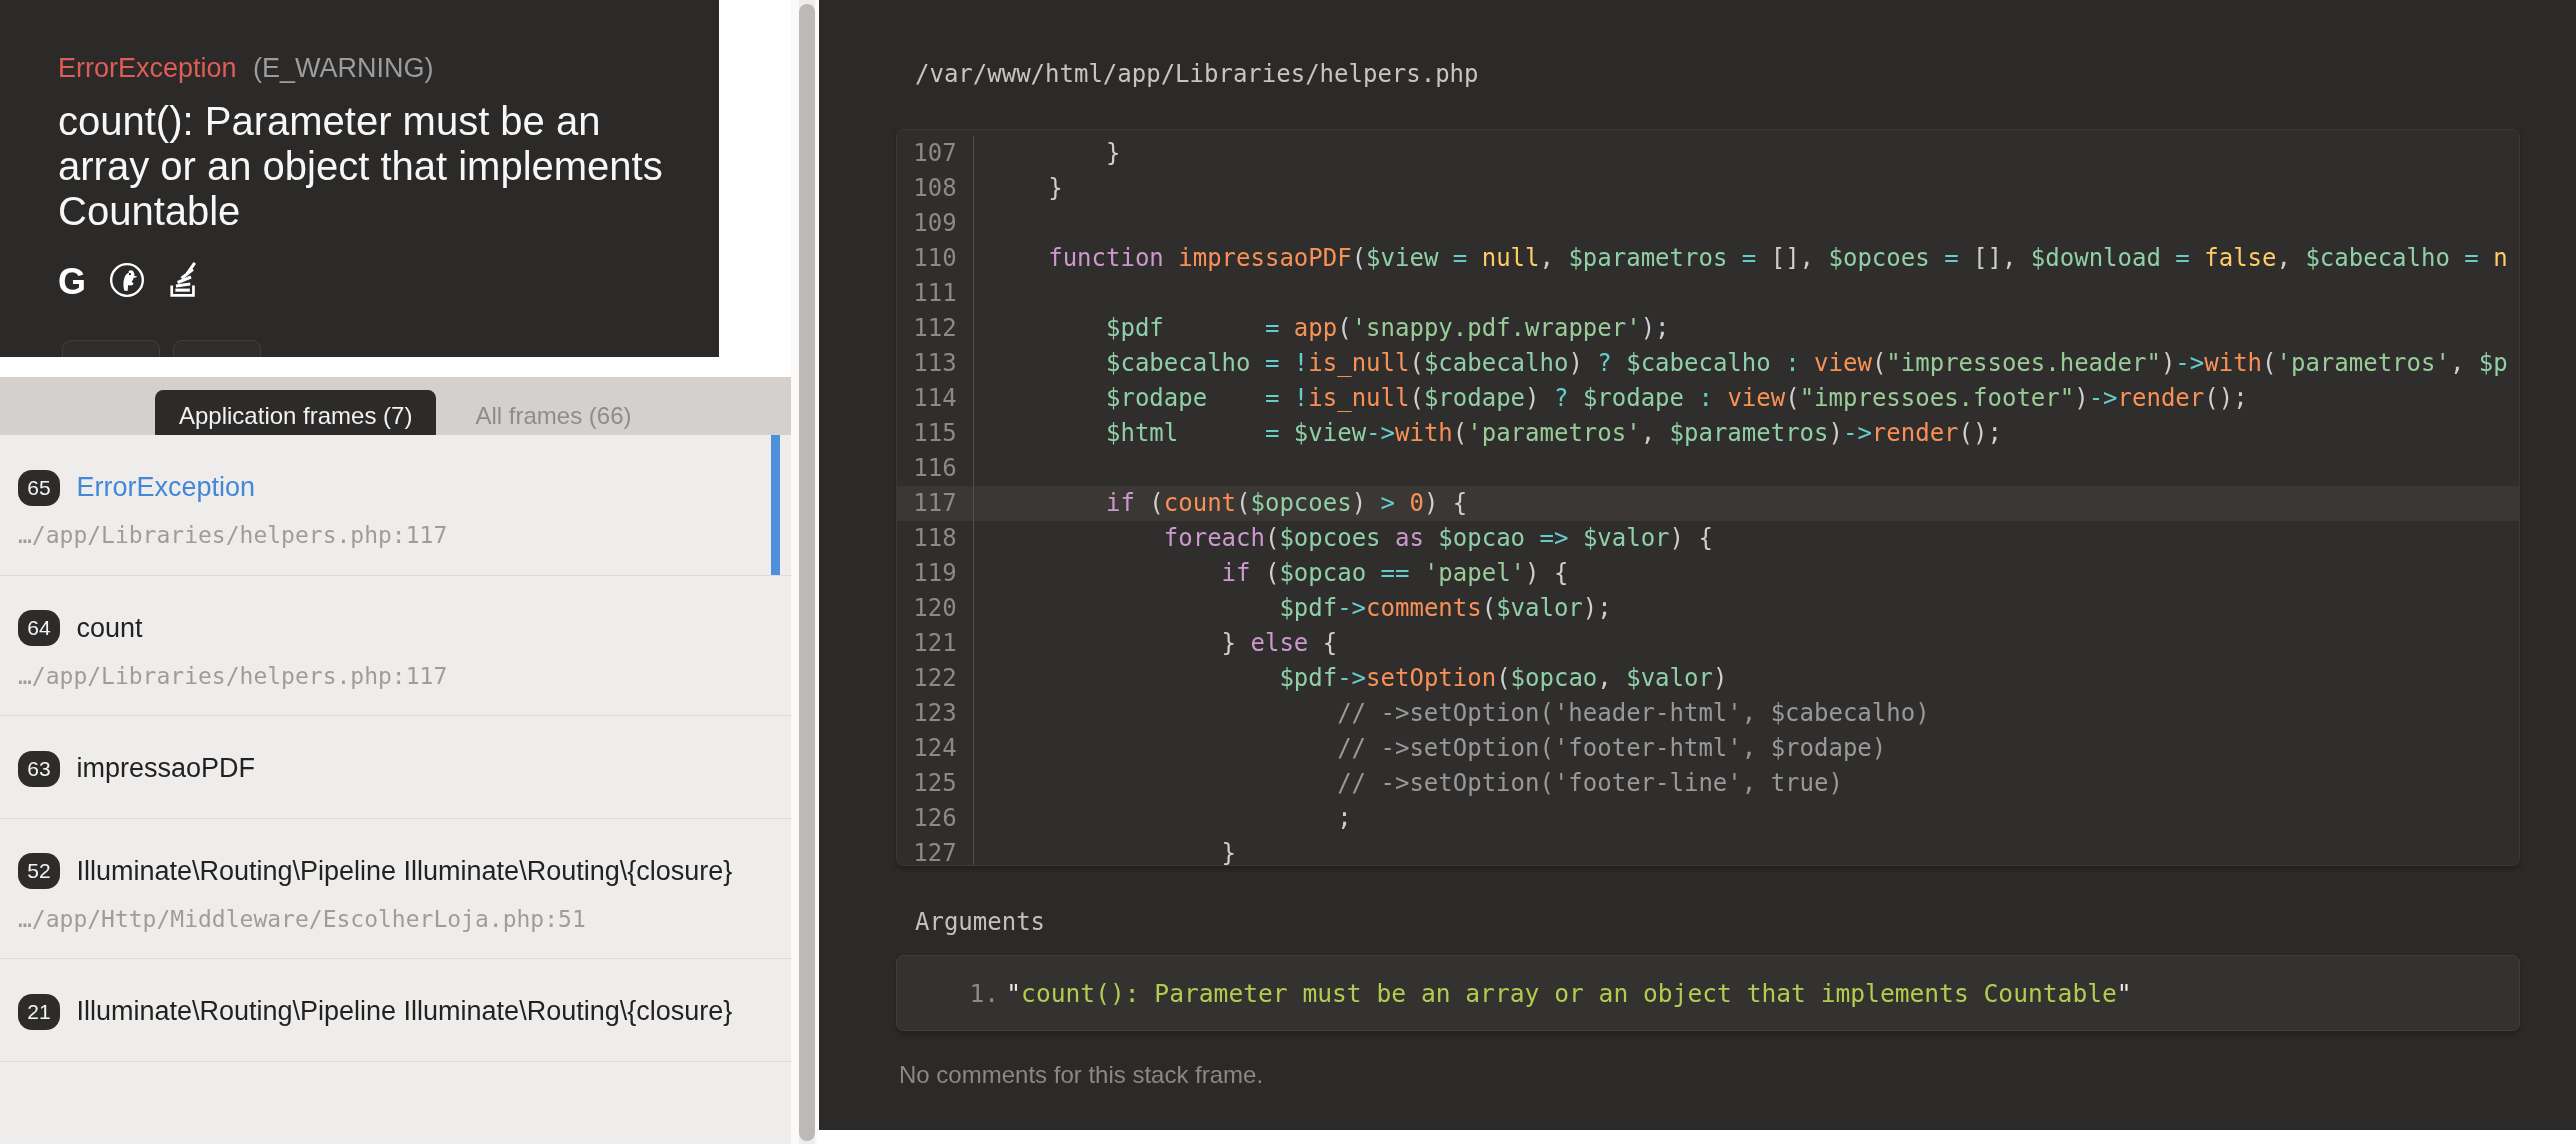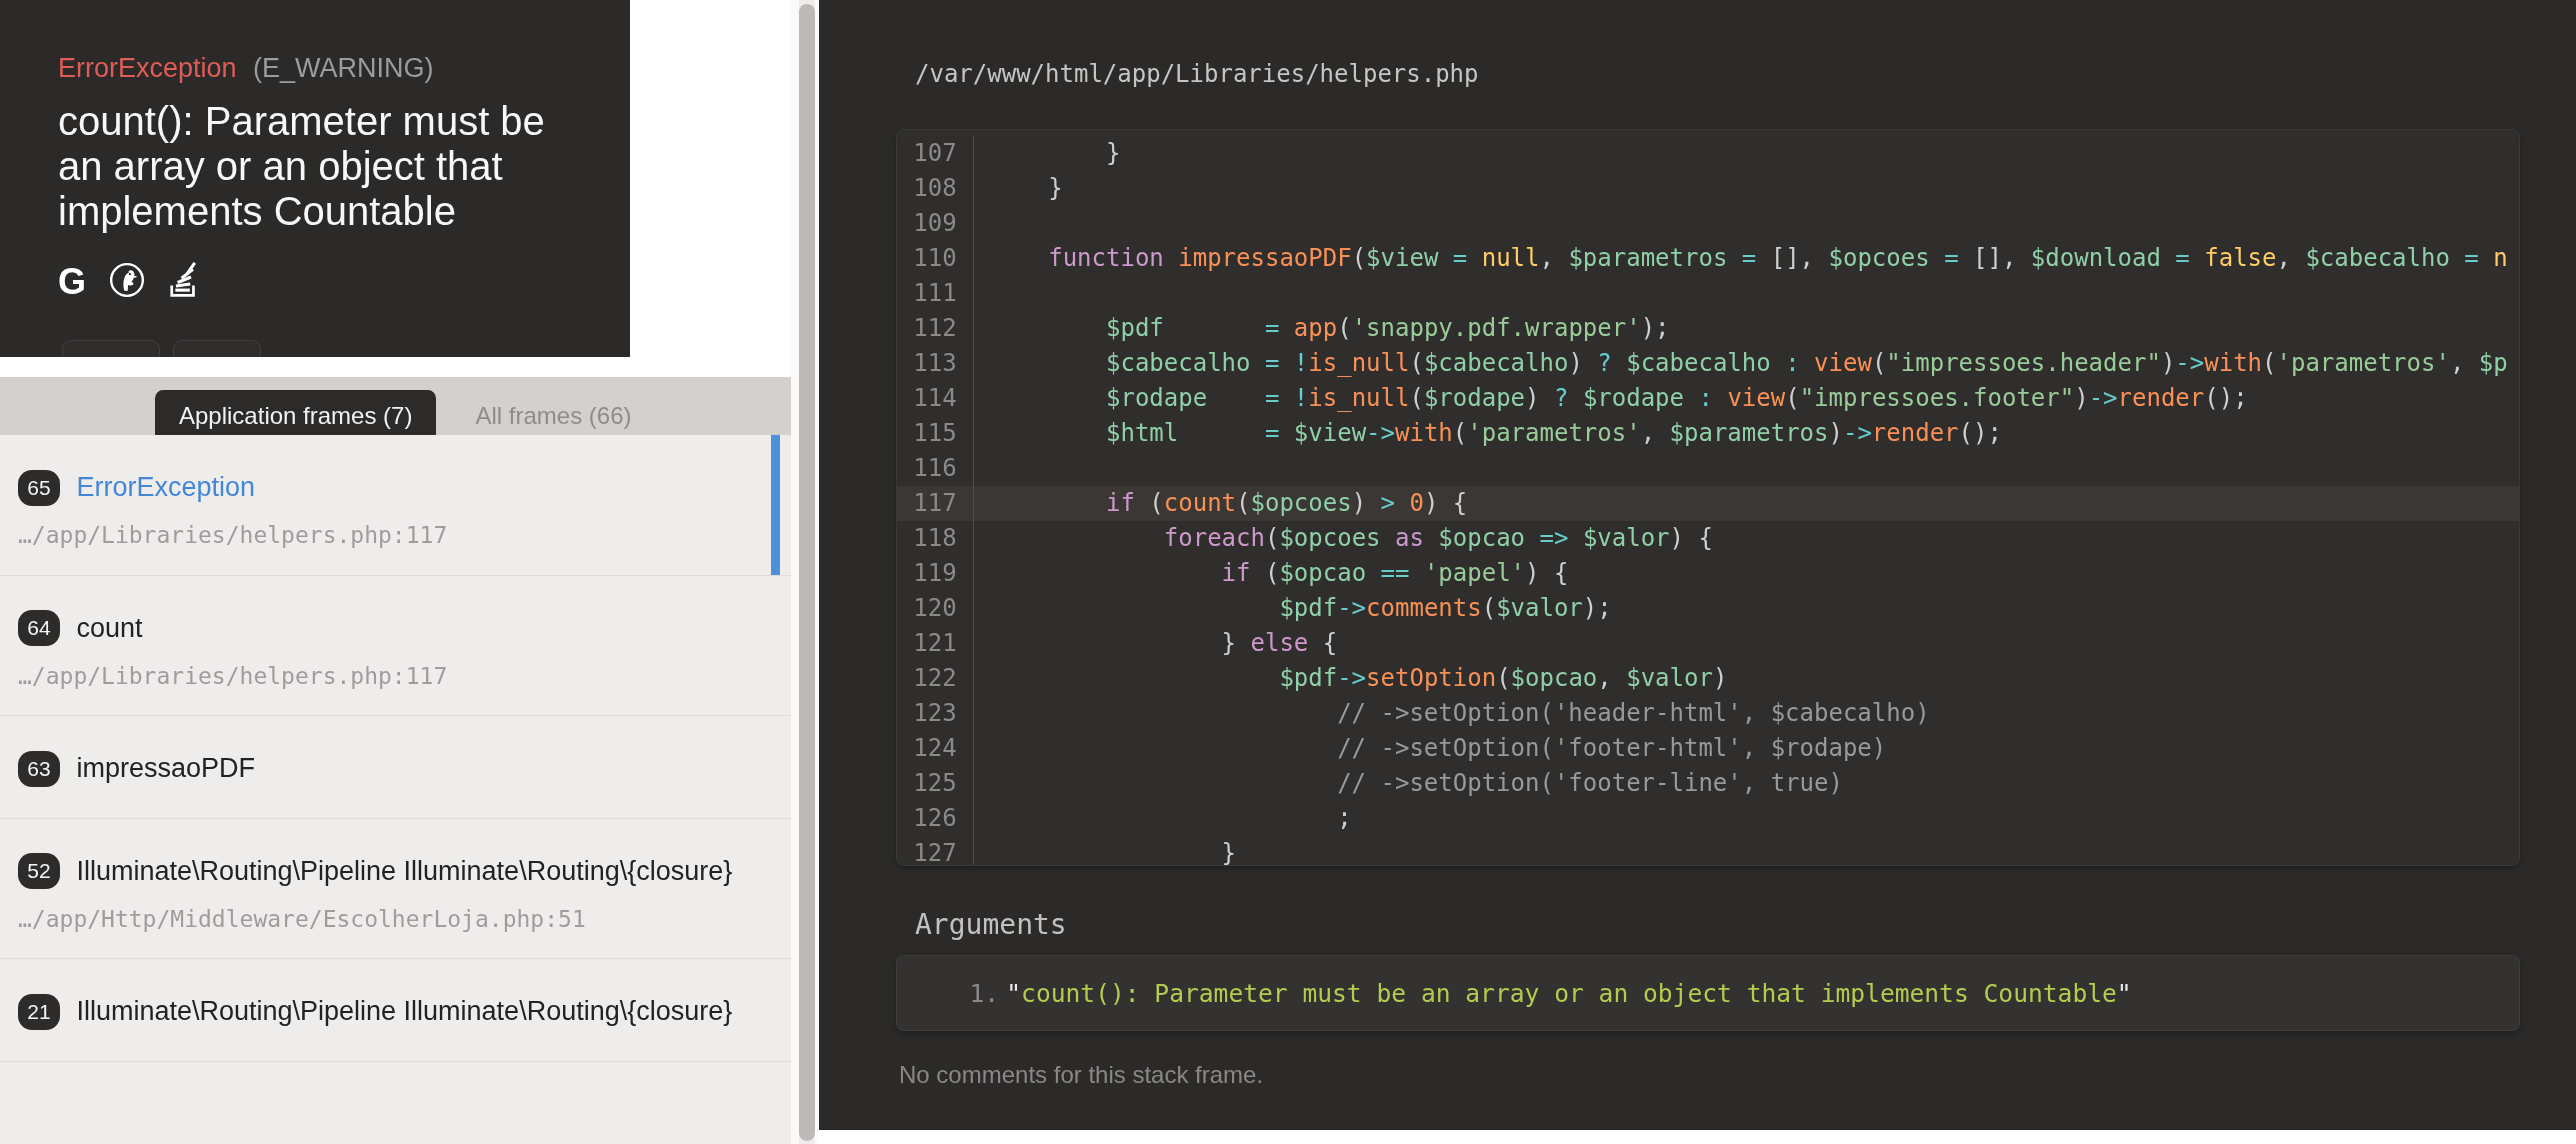--- a/index.html
+++ b/index.html
@@ -2,21 +2,21 @@
 <html style="font-size:14.6px"><head>
 <meta charset="utf-8">
 <style>
   html,body{margin:0;padding:0;background:#ffffff;}
   #page{position:relative;width:2576px;height:1144px;overflow:hidden;
         font-family:"Liberation Sans", sans-serif;background:#ffffff;}
 
   
   .left-panel{position:absolute;left:0;top:0;width:791px;height:1144px;}
 
-  .exc-header{position:relative;width:630px;height:357px;background:#2b2a29;
+  .exc-header{position:relative;width:719px;height:357px;background:#2b2a29;
               overflow:hidden;box-sizing:border-box;padding:53px 36px 0 58px;}
   .exc-title{font-size:27px;line-height:31px;}
   .exc-class{color:#e05c56;}
   .exc-sev{color:#9c9c9c;margin-left:9px;}
   .exc-msg{margin-top:14.6px;max-width:655px;color:#f7f7f7;font-size:40px;line-height:45px;font-weight:400;}
   .icon-row{margin-top:29px;display:flex;align-items:center;gap:22px;height:38px;}
   .g-icon{color:#ffffff;font-weight:bold;font-size:36px;line-height:36px;}
   .clipped-btn{position:absolute;top:340px;height:42px;border:1.8px solid #413f3e;
                background:#2f2e2d;border-radius:9px;}
 
@@ -60,21 +60,21 @@
   .crow.hl{background:#3b3734;}
   .ln{flex:0 0 77px;box-sizing:border-box;padding-right:16.4px;text-align:right;
       color:#8b8a89;border-right:0.9px solid #504e4c;}
   .cd{padding-left:16.4px;white-space:pre;color:#cfcfcf;}
 
   .t-kw{color:#cc99cc}.t-fn{color:#f99157}.t-va{color:#8fd0a8}.t-st{color:#99cc99}
   .t-nu{color:#f99157}.t-bo{color:#ffcc66}.t-op{color:#66cccc}.t-pu{color:#cfcfcf}
   .t-co{color:#999999}.t-pl{color:#cfcfcf}
 
   .args-heading{position:absolute;left:96px;top:908px;font-family:"DejaVu Sans Mono", monospace;
-                font-size:28px;color:#c2c1c0;}
+                font-size:24px;color:#c2c1c0;}
   .args-box{position:absolute;left:77px;top:955px;width:1624px;height:76px;
             background:#343231;border:0.9px solid #403e3d;border-radius:7.3px;box-sizing:border-box;
             display:flex;flex-direction:column;justify-content:center;
             box-shadow:0 2.7px 5.5px rgba(0,0,0,0.25);}
   .arg-item{display:flex;align-items:center;padding-left:58px;
             font-family:"DejaVu Sans Mono", monospace;font-size:24.6px;}
   .arg-idx{color:#8b8a89;width:44px;text-align:right;margin-right:7.3px;}
   .arg-quote{color:#ecebea;}
   .arg-val{color:#b2cc4e;}
 

